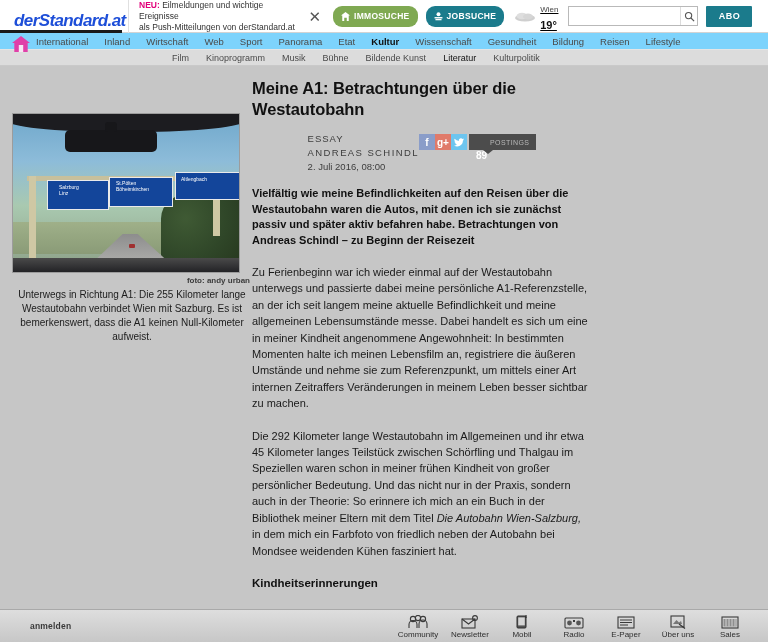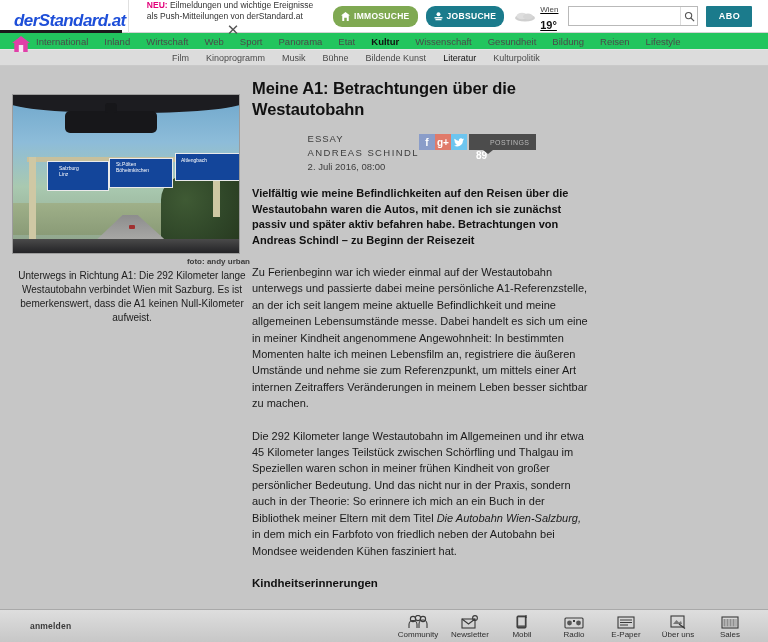--- a/index.html
+++ b/index.html
@@ -39,21 +39,20 @@
     padding-bottom: 1px;
     margin-top: 2px;
   }
   .logo-wrap { display:flex; align-items:flex-end; height:33px; padding-top:6px;}
   .hdr-divider { width:1px; height:33px; background:#e0e0e0; margin-left:6px;}
   .push-note {
     display: flex; align-items: center;
     padding: 0 4px 0 10px;
     width: 196px;
     height: 33px;
-    flex-direction: column;
   }
   .push-text { font-size: 8.5px; line-height: 11px; color: #333; }
   .push-text b { color: #e2007a; font-weight: bold; }
   .push-close {
     font-size: 15px; color: #555; margin-left: 6px; cursor: pointer;
     font-weight: 300; line-height: 1;
   }
   .hdr-btn {
     display: flex; align-items: center; justify-content: center;
     height: 21px; color: #fff; font-size: 8.5px; font-weight: bold;
@@ -87,21 +86,21 @@
   }
   .abo {
     background: #1b7b8c; color: #fff; font-size: 9px; font-weight: bold;
     letter-spacing: .5px; width: 46px; height: 21px;
     display: flex; align-items: center; justify-content: center;
     margin-left: 8px; border-radius: 1px;
   }
 
   
   .nav1 {
-    height: 17px; background: #22c55e;
+    height: 17px; background: #7dd3fc;
     display: flex; align-items: center;
     border-bottom: 1px solid #e5e5e5;
     padding-left: 36px;
   }
   .nav1 a {
     font-size: 9.5px; color: #4a4a4a; text-decoration: none;
     margin-right: 16px; white-space: nowrap;
   }
   .nav1 a.active { color: #111; font-weight: bold; }
   .house-ico {
@@ -121,21 +120,21 @@
   .nav2 a.active { color: #111; font-weight: normal; }
 
   
   .content {
     position: relative;
     height: 576px;
     background: #c6c6c6;
     display: flex;
   }
   .left-col { width: 252px; padding: 28px 12px 0 12px; }
-  .figure { width: 240px; }
+  .figure { width: 240px; margin-top: 19px; }
   .photo {
     width: 228px; height: 160px;
     border: 1px solid #9c9c9c;
     position: relative; overflow: hidden;
     background: linear-gradient(#6fa7cb 0%, #8dbcd9 30%, #a9c9b0 58%, #8c9f86 100%);
   }
   .ph-ceiling {
     position:absolute; left:-6px; top:-8px; right:-6px; height:26px;
     background:#1c1c20; border-radius: 0 0 45% 45%;
   }
@@ -366,21 +365,21 @@
             <span>Böheimkirchen</span>
           </div>
           <div class="ph-sign sign-c">
             <span>Altlengbach</span>
           </div>
           <div class="ph-ceiling"></div>
           <div class="ph-mirror"></div>
           <div class="ph-dash"></div>
         </div>
         <div class="credit">foto: andy urban</div>
-        <div class="caption">Unterwegs in Richtung A1: Die 292 Kilometer lange Westautobahn verbindet Wien mit Sazburg. Es ist bemerkenswert, dass die A1 keinen Null-Kilometer aufweist.</div>
+        <div class="caption">Unterwegs in Richtung A1: Die 255 Kilometer lange Westautobahn verbindet Wien mit Sazburg. Es ist bemerkenswert, dass die A1 keinen Null-Kilometer aufweist.</div>
       </div>
     </div>
 
     <div class="main-col">
       <h1 class="title">Meine A1: Betrachtungen über die Westautobahn</h1>
 
       <div class="meta-row">
         <div class="meta">
           <div>ESSAY</div>
           <div class="author">ANDREAS SCHINDL</div>

